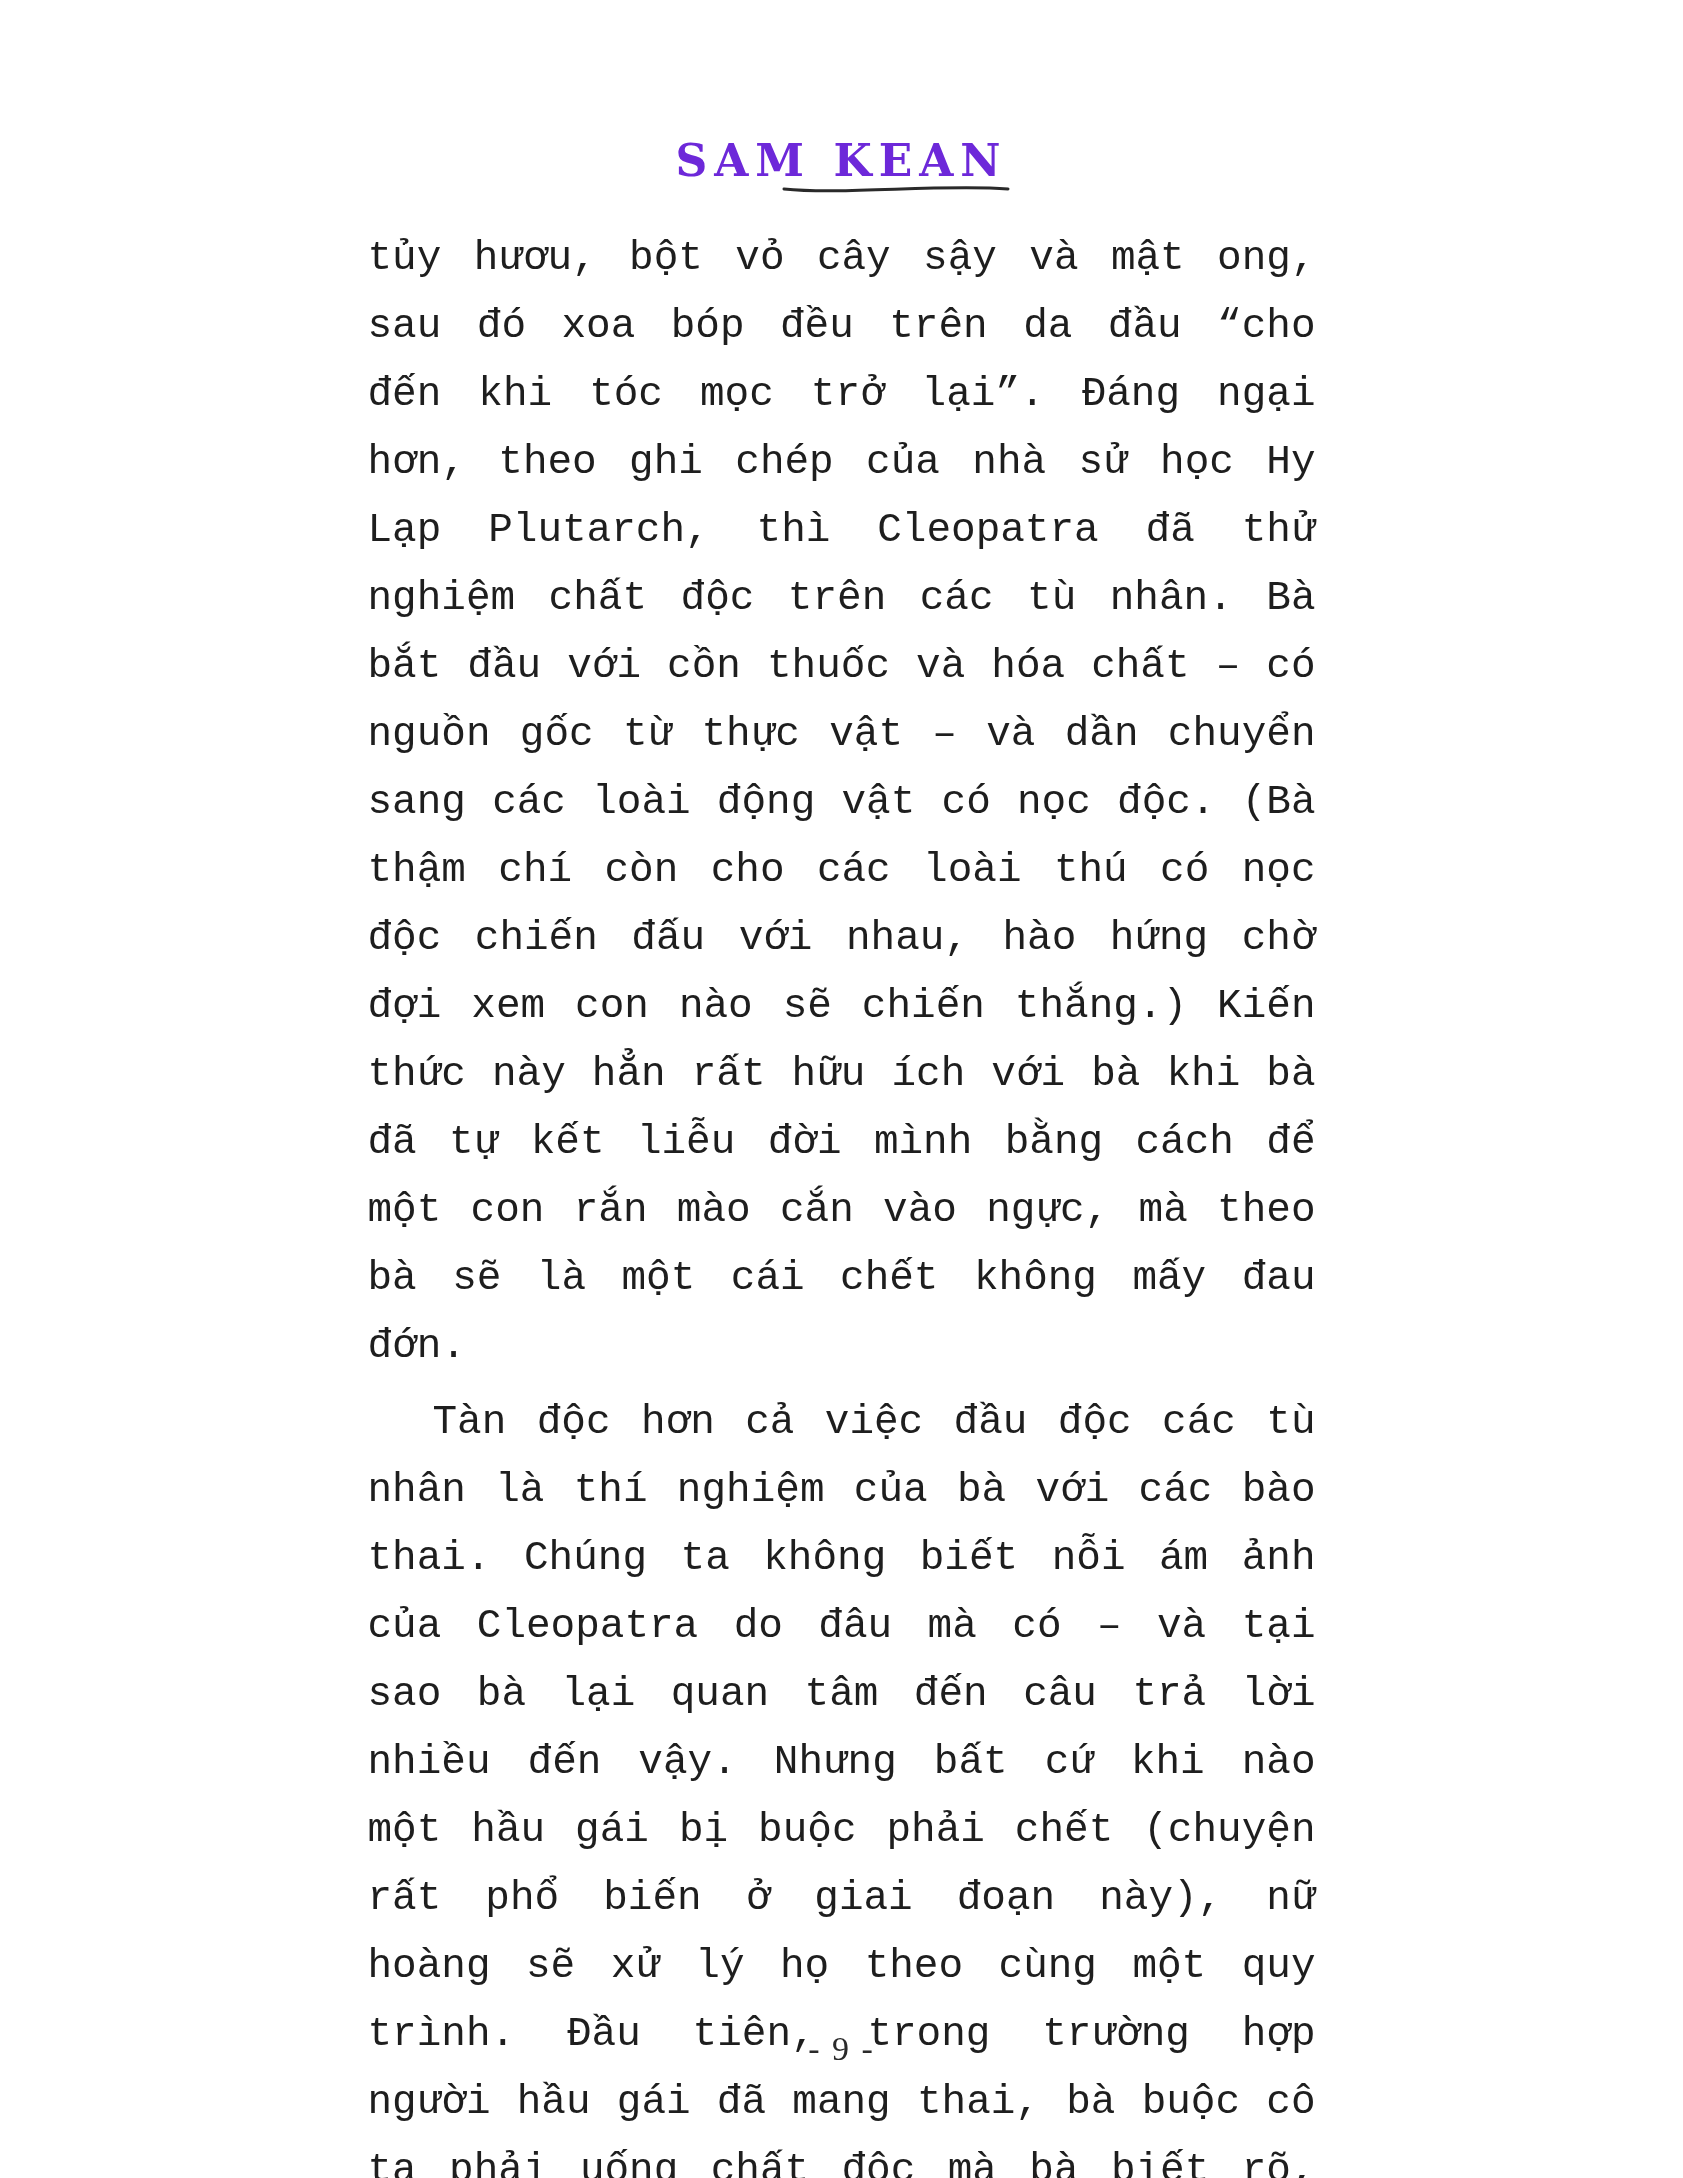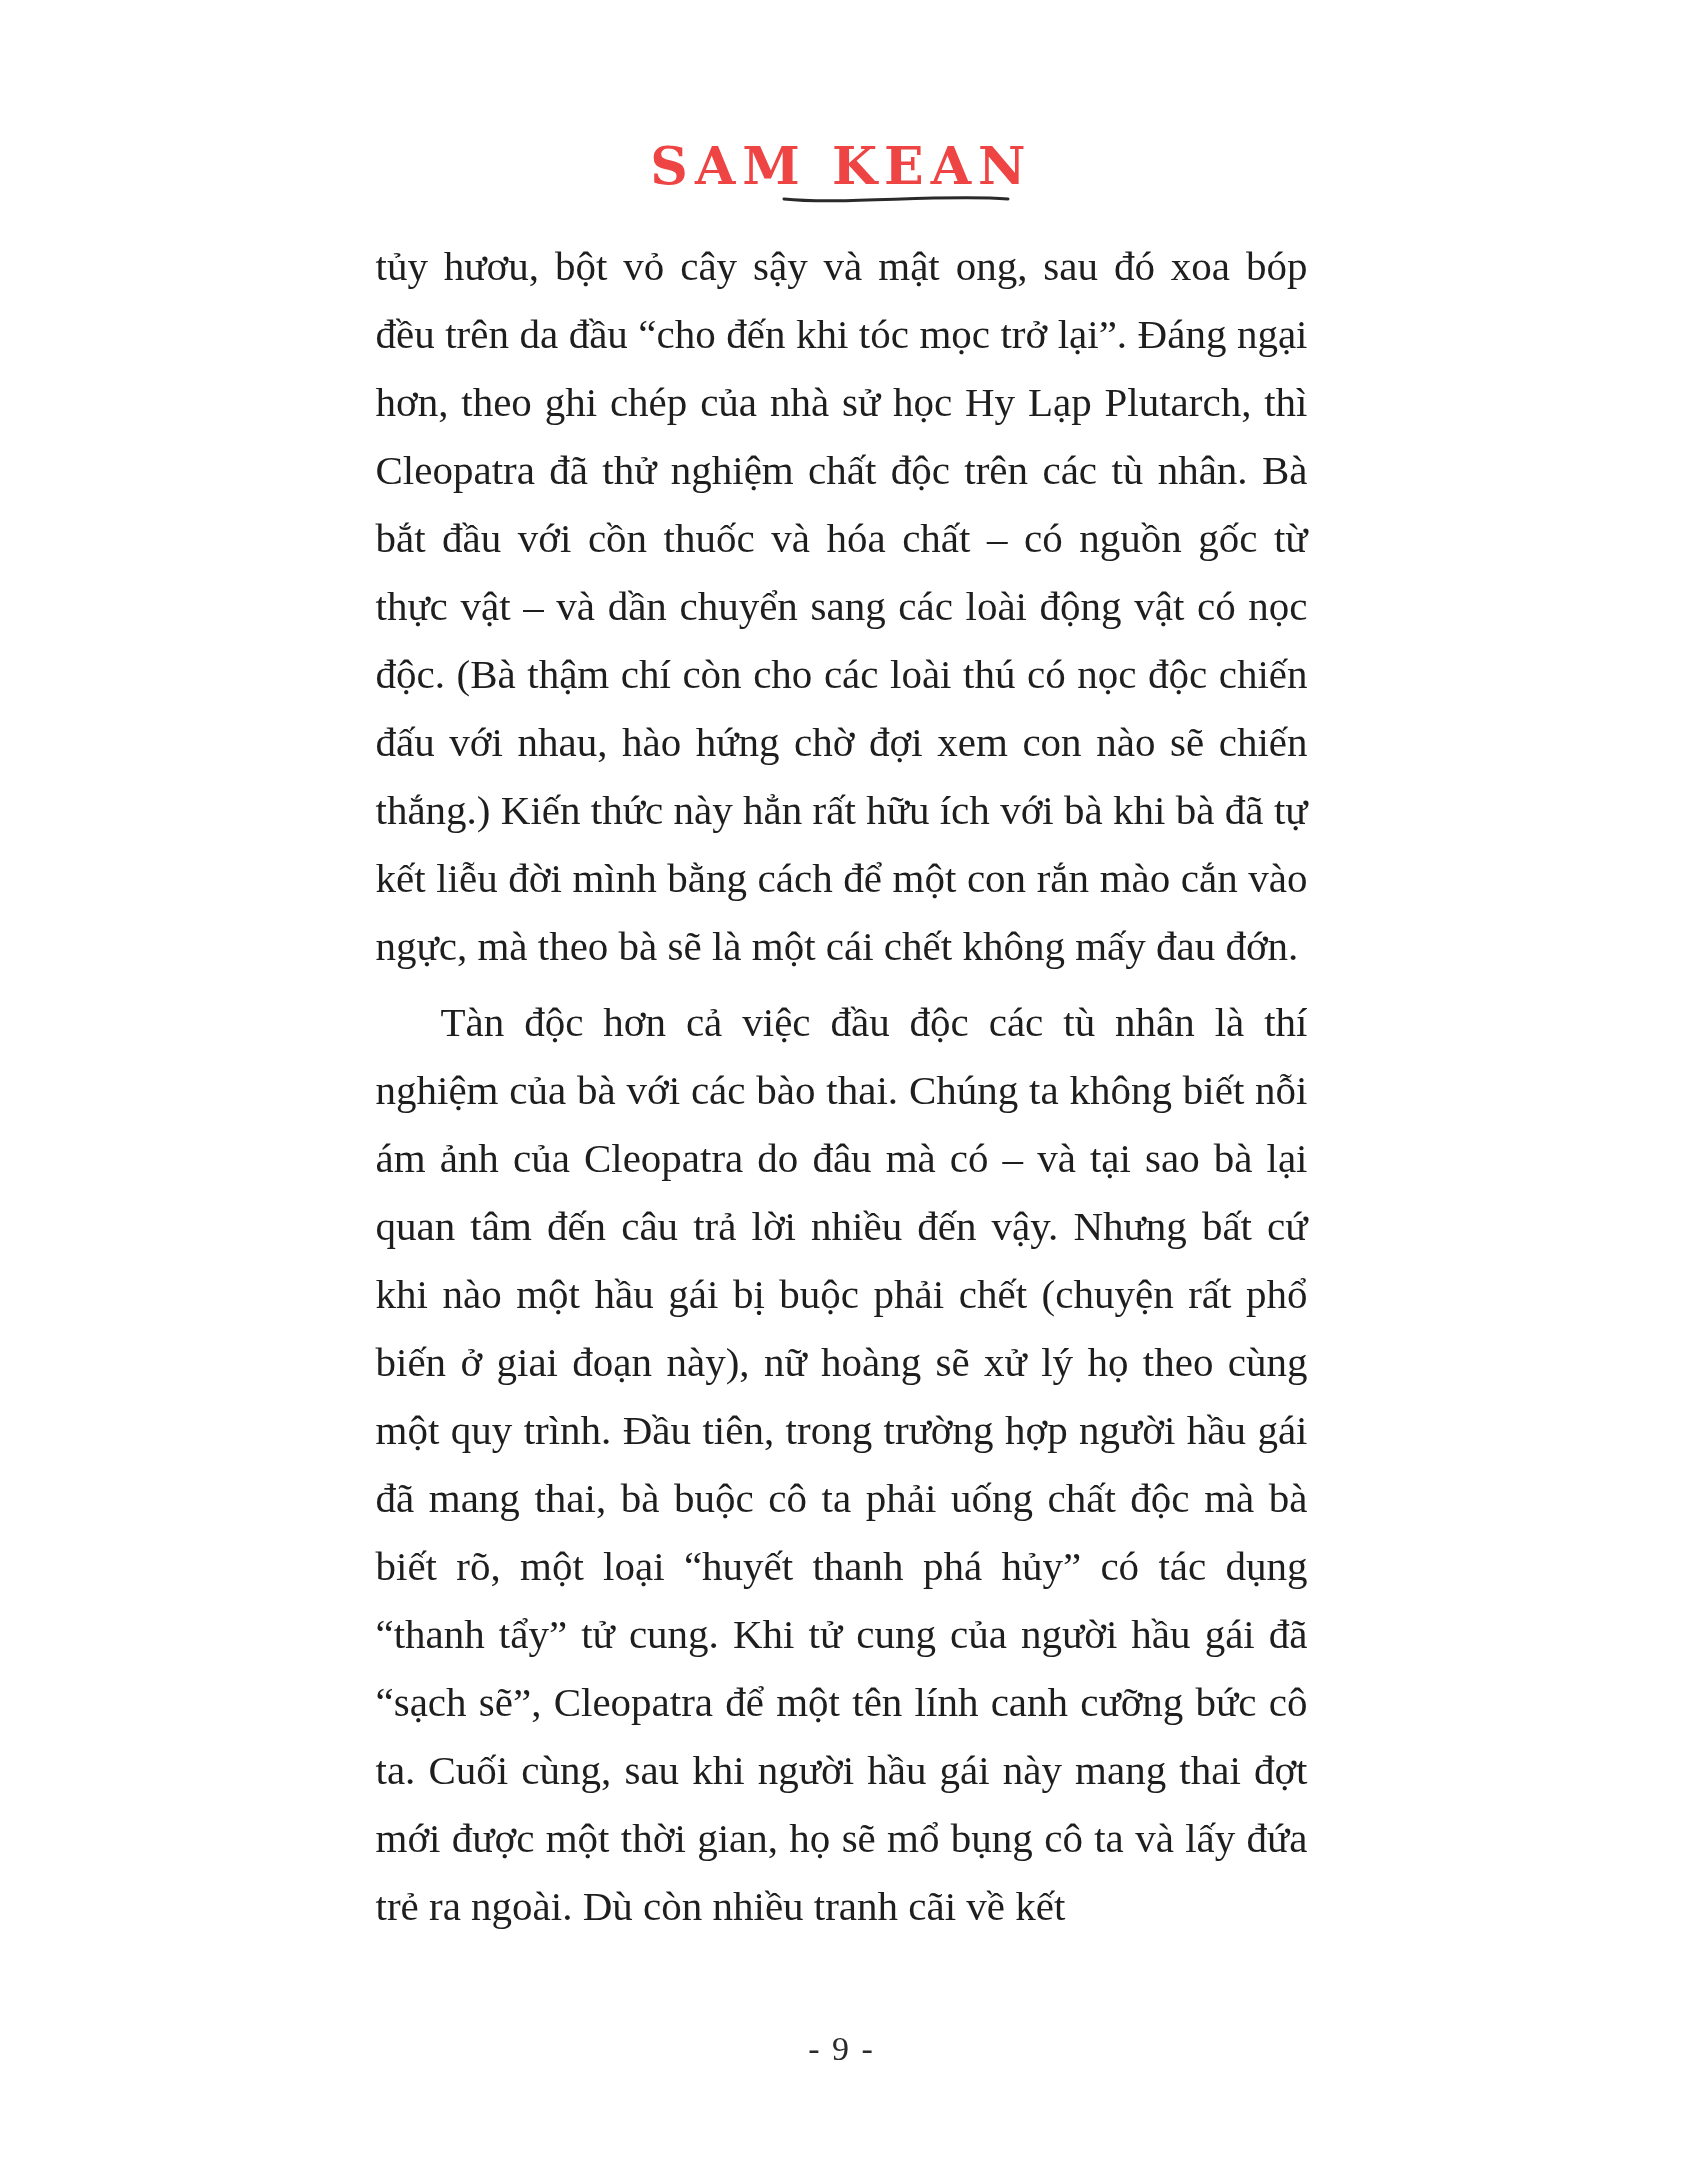--- a/index.html
+++ b/index.html
@@ -23,45 +23,46 @@
   .running-head {
     position: absolute;
     top: 135px;
     left: 0;
     width: 100%;
     text-align: center;
   }
   .head-text {
     display: inline-block;
     font-family: "DejaVu Serif", "Liberation Serif", serif;
-    font-size: 52px;
+    font-size: 44px;
     font-weight: 700;
     letter-spacing: 7px;
-    color: #ef4444;
+    color: #6d28d9;
   }
   .flourish {
     display: block;
     margin: 0 auto;
     margin-left: 782px; 
     margin-top: -4px;
   }
   .text-block {
     position: absolute;
     top: 224px;
     left: 50%;
     transform: translateX(-50%);
     width: 948px;
     text-align: justify;
     font-size: 41px;
     line-height: 68px;
     color: #1e1e1e;
   }
   .para {
-    margin: 8px;
+    margin: 0;
     padding: 0;
+    font-family: Liberation Mono, monospace;
   }
   .para.indent {
     text-indent: 65px;
     margin-top: 8px;
   }
   .page-number {
     position: absolute;
     top: 2030px;
     left: 0;
     width: 100%;

